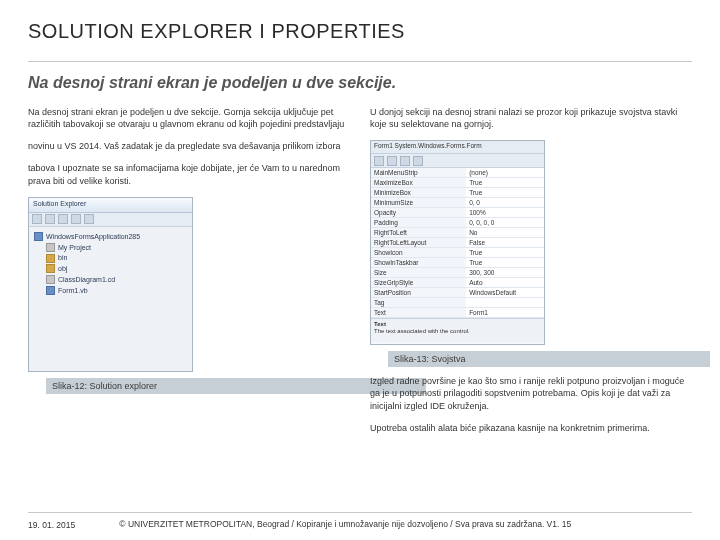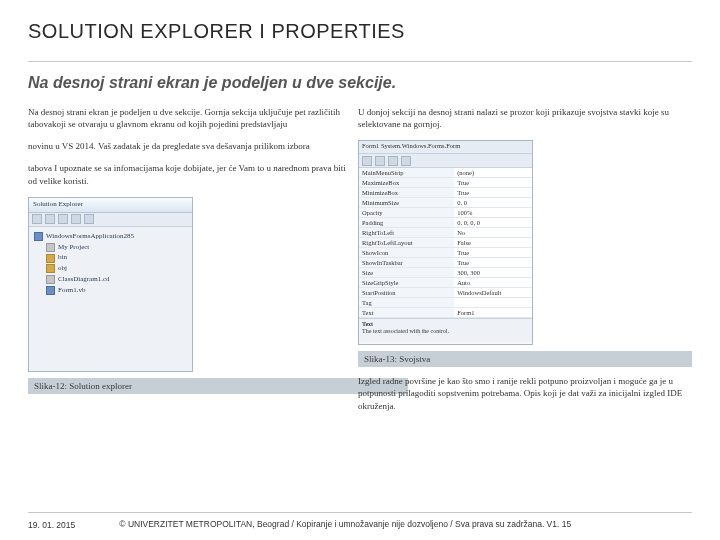--- a/index.html
+++ b/index.html
@@ -28,22 +28,21 @@
   }
   .intro {
     font-size: 16px;
     font-style: italic;
     color: #555;
     margin-bottom: 14px;
     font-weight: bold;
   }
   .cols {
     display: flex;
-    gap: 10px;
-    font-family: Liberation Serif, serif;
+    gap: 22px;
   }
   .col-left { width: 320px; }
   .col-right { flex: 1; }
   .para {
     font-size: 9px;
     line-height: 1.35;
     color: #333;
     margin-bottom: 10px;
   }
   .figure {
@@ -134,20 +133,21 @@
     line-height:1.2;
     height:24px;
   }
   .caption-bar {
     background: #c6cfd6;
     color: #3a3a3a;
     font-size: 9px;
     padding: 3px 6px;
     margin-bottom: 8px;
     width: 100%;
+    margin-left: 18px;
   }
   .caption-bar.narrow { width: 380px; }
   .footer {
     position: absolute;
     left: 0; right: 0; bottom: 0;
     padding: 6px 28px 10px 28px;
   }
   .footer-rule {
     border: none;
     border-top: 1px solid #c8c8c8;
@@ -261,20 +261,21 @@
             <div class="prop-v">Form1</div>
         </div>
         <div class="prop-footer">
           <b>Text</b><br>
           <span>The text associated with the control.</span>
         </div>
       </div>
 
       <div class="caption-bar">Slika-13: Svojstva</div>
       <p class="para">Izgled radne površine je kao što smo i ranije rekli potpuno proizvoljan i moguće ga je u potpunosti prilagoditi sopstvenim potrebama. Opis koji je dat važi za inicijalni izgled IDE okruženja.</p>
+      <p class="para">Upotreba ostalih alata biće pikazana kasnije na konkretnim primerima.</p>
     </div>
   </div>
 </div>
 
 <div class="footer">
   <hr class="footer-rule">
   <div class="footer-row">
     <div class="footer-date">19. 01. 2015</div>
     <div class="footer-copy">© UNIVERZITET METROPOLITAN, Beograd / Kopiranje i umnožavanje nije dozvoljeno / Sva prava su zadržana. V1. 15</div>
   </div>

